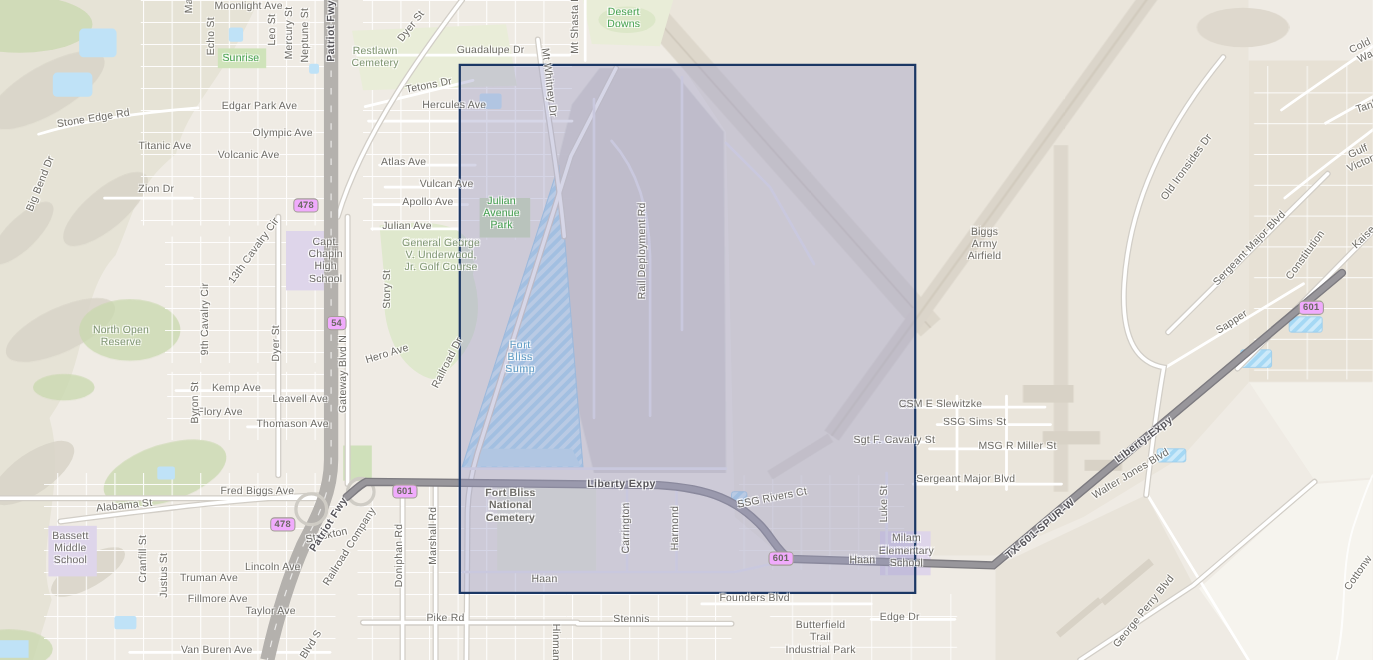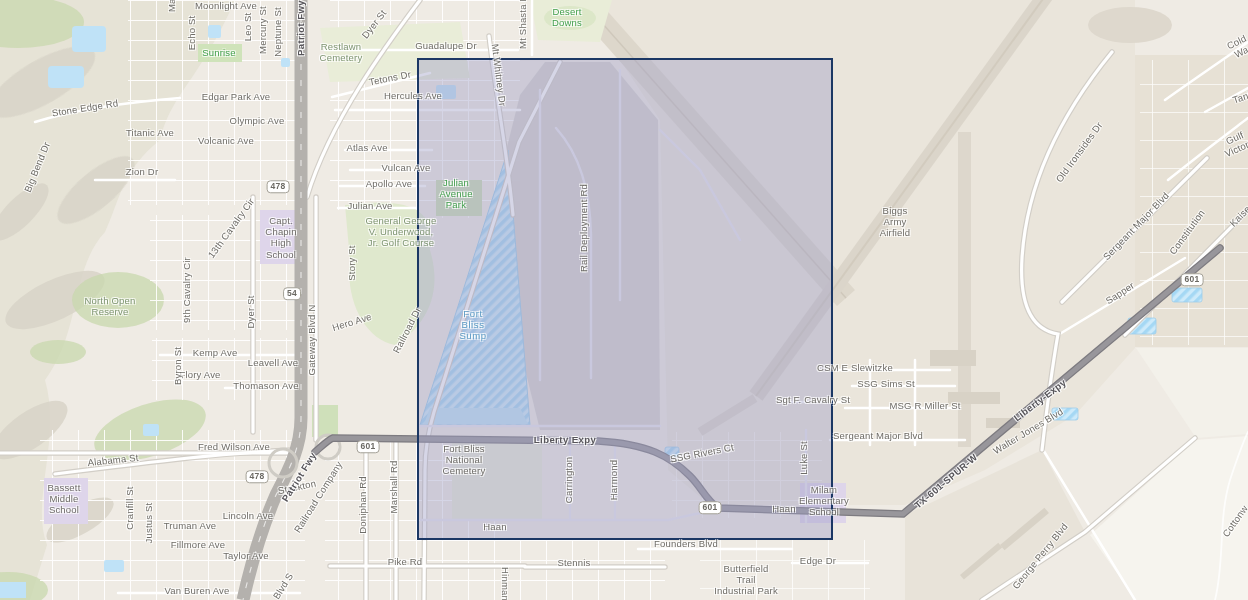--- a/index.html
+++ b/index.html
@@ -14,21 +14,21 @@
     font-size:9.5px;line-height:1.18;letter-spacing:.2px;color:#6e6c67;
     text-shadow:-1px -1px 0 rgba(255,255,255,.8),1px -1px 0 rgba(255,255,255,.8),
                 -1px 1px 0 rgba(255,255,255,.8),1px 1px 0 rgba(255,255,255,.8);
   }
   .lbl.hwy{color:#57555a;font-weight:bold;letter-spacing:.45px;}
   .lbl.grn{color:#44a04f;}
   .lbl.sage{color:#7e9472;}
   .lbl.wat{color:#5e9cc4;letter-spacing:.6px;}
   .lbl.plc{color:#6e6c67;}
   .lbl.shd{
-    background:#ffffff;border:1px solid #a3a096;border-radius:4px;
+    background:#f0abfc;border:1px solid #a3a096;border-radius:4px;
     padding:0 3px;font-size:8.5px;font-weight:bold;color:#6b6963;text-shadow:none;
     line-height:1.35;
   }
   #selection-extent{position:absolute;box-sizing:border-box;}
 </style>
 </head>
 <body>
 
 <div id="stage">
 
@@ -236,35 +236,35 @@
       <span class="lbl st" style="left: 236px; top: 97px; transform: translate(-50%, -50%) rotate(0deg);">Edgar Park Ave</span>
       <span class="lbl st" style="left: 257px; top: 121px; transform: translate(-50%, -50%) rotate(0deg);">Olympic Ave</span>
       <span class="lbl st" style="left: 150px; top: 133px; transform: translate(-50%, -50%) rotate(0deg);">Titanic Ave</span>
       <span class="lbl st" style="left: 226px; top: 141px; transform: translate(-50%, -50%) rotate(0deg);">Volcanic Ave</span>
       <span class="lbl st" style="left: 85px; top: 108px; transform: translate(-50%, -50%) rotate(-9deg);">Stone Edge Rd</span>
       <span class="lbl st" style="left: 136px; top: 172px; transform: translate(-50%, -50%) rotate(0deg); padding-left: 12px;">Zion Dr</span>
       <span class="lbl st" style="left: 37px; top: 167px; transform: translate(-50%, -50%) rotate(-68deg);">Big Bend Dr</span>
       <span class="lbl shd" style="left: 278px; top: 187px; transform: translate(-50%, -50%) rotate(0deg);">478</span>
       <span class="lbl st" style="left: 231px; top: 228px; transform: translate(-50%, -50%) rotate(-54deg);">13th Cavalry Cir</span>
       <span class="lbl st" style="left: 187px; top: 290px; transform: translate(-50%, -50%) rotate(-90deg);">9th Cavalry Cir</span>
-      <span class="lbl plc" style="left: 281px; top: 237px; transform: translate(-50%, -50%) rotate(0deg); text-align: center;">Capt.
+      <span class="lbl plc" style="left: 296px; top: 237px; transform: translate(-50%, -50%) rotate(0deg); text-align: center;">Capt.
 Chapin
 High
 School</span>
       <span class="lbl st" style="left: 251px; top: 312px; transform: translate(-50%, -50%) rotate(-90deg);">Dyer St</span>
       <span class="lbl st" style="left: 312px; top: 340px; transform: translate(-50%, -50%) rotate(-90deg);">Gateway Blvd N</span>
-      <span class="lbl shd" style="left: 292px; top: 294px; transform: translate(-50%, -50%) rotate(0deg);">54</span>
+      <span class="lbl shd" style="left: 306px; top: 294px; transform: translate(-50%, -50%) rotate(0deg);">54</span>
       <span class="lbl sage" style="left: 110px; top: 306px; transform: translate(-50%, -50%) rotate(0deg);">North Open
 Reserve</span>
       <span class="lbl st" style="left: 215px; top: 353px; transform: translate(-50%, -50%) rotate(0deg);">Kemp Ave</span>
       <span class="lbl st" style="left: 273px; top: 363px; transform: translate(-50%, -50%) rotate(0deg);">Leavell Ave</span>
       <span class="lbl st" style="left: 200px; top: 375px; transform: translate(-50%, -50%) rotate(0deg);">Flory Ave</span>
       <span class="lbl st" style="left: 266px; top: 386px; transform: translate(-50%, -50%) rotate(0deg);">Thomason Ave</span>
       <span class="lbl st" style="left: 178px; top: 366px; transform: translate(-50%, -50%) rotate(-90deg);">Byron St</span>
-      <span class="lbl st" style="left: 234px; top: 447px; transform: translate(-50%, -50%) rotate(0deg);">Fred Wilson Ave</span>
+      <span class="lbl st" style="left: 234px; top: 447px; transform: translate(-50%, -50%) rotate(0deg);">Fred Biggs Ave</span>
       <span class="lbl st" style="left: 113px; top: 460px; transform: translate(-50%, -50%) rotate(-6deg);">Alabama St</span>
       <span class="lbl shd" style="left: 257px; top: 477px; transform: translate(-50%, -50%) rotate(0deg);">478</span>
       <span class="lbl st" style="left: 297px; top: 487px; transform: translate(-50%, -50%) rotate(-12deg);">Stockton</span>
       <span class="lbl st" style="left: 248px; top: 516px; transform: translate(-50%, -50%) rotate(0deg);">Lincoln Ave</span>
       <span class="lbl st" style="left: 190px; top: 526px; transform: translate(-50%, -50%) rotate(0deg);">Truman Ave</span>
       <span class="lbl st" style="left: 198px; top: 545px; transform: translate(-50%, -50%) rotate(0deg);">Fillmore Ave</span>
       <span class="lbl st" style="left: 246px; top: 556px; transform: translate(-50%, -50%) rotate(0deg);">Taylor Ave</span>
       <span class="lbl plc" style="left: 64px; top: 499px; transform: translate(-50%, -50%) rotate(0deg);">Bassett
 Middle
 School</span>
@@ -302,21 +302,21 @@
       <span class="lbl st" style="left: 352px; top: 322px; transform: translate(-50%, -50%) rotate(-17deg);">Hero Ave</span>
       <span class="lbl st" style="left: 407px; top: 330px; transform: translate(-50%, -50%) rotate(-63deg);">Railroad Dr</span>
       <span class="lbl wat" style="left: 473px; top: 325px; transform: translate(-50%, -50%) rotate(0deg);">Fort
 Bliss
 Sump</span>
       <span class="lbl st" style="left: 584px; top: 228px; transform: translate(-50%, -50%) rotate(-90deg);">Rail Deployment Rd</span>
       <span class="lbl plc" style="left: 895px; top: 222px; transform: translate(-50%, -50%) rotate(0deg);">Biggs
 Army
 Airfield</span>
       <span class="lbl hwy" style="left: 565px; top: 440px; transform: translate(-50%, -50%) rotate(0deg);">Liberty Expy</span>
-      <span class="lbl plc" style="left: 464px; top: 460px; transform: translate(-50%, -50%) rotate(0deg);">Fort Bliss
+      <span class="lbl plc" style="left: 464px; top: 460px; transform: translate(-50%, -50%) rotate(0deg); font-weight: bold;">Fort Bliss
 National
 Cemetery</span>
       <span class="lbl st" style="left: 569px; top: 480px; transform: translate(-50%, -50%) rotate(-90deg);">Carrington</span>
       <span class="lbl st" style="left: 614px; top: 480px; transform: translate(-50%, -50%) rotate(-90deg);">Harmond</span>
       <span class="lbl st" style="left: 495px; top: 527px; transform: translate(-50%, -50%) rotate(0deg);">Haan</span>
       <span class="lbl st" style="left: 702px; top: 453px; transform: translate(-50%, -50%) rotate(-11deg);">SSG Rivers Ct</span>
       <span class="lbl st" style="left: 804px; top: 458px; transform: translate(-50%, -50%) rotate(-90deg);">Luke St</span>
       <span class="lbl shd" style="left: 710px; top: 508px; transform: translate(-50%, -50%) rotate(0deg);">601</span>
       <span class="lbl st" style="left: 784px; top: 509px; transform: translate(-50%, -50%) rotate(0deg);">Haan</span>
       <span class="lbl plc" style="left: 824px; top: 501px; transform: translate(-50%, -50%) rotate(0deg);">Milam

